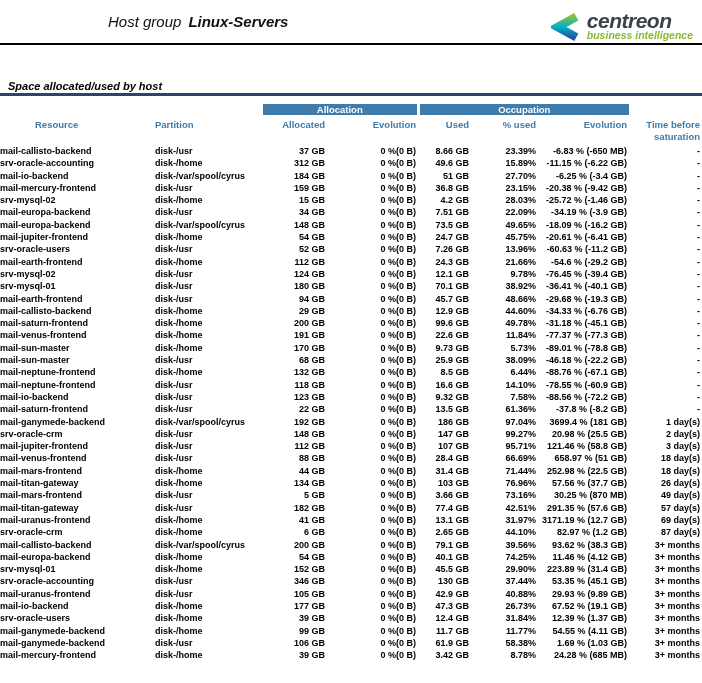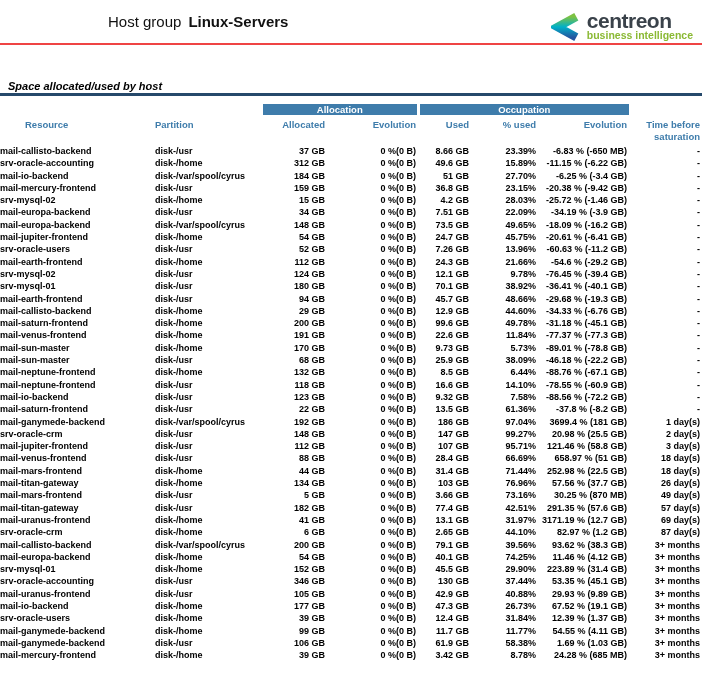--- a/index.html
+++ b/index.html
@@ -6,21 +6,21 @@
     --band-blue:#3e7cab;
     --underline:#26496b;
     --brand-dark:#3a424a;
     --brand-green:#8ab933;
   }
   html,body{margin:0;padding:0;background:#fff;}
   body{width:702px;height:683px;font-family:"Liberation Sans",sans-serif;}
   .page{position:relative;width:702px;height:683px;background:#fff;overflow:hidden;}
 
   
-  .report-header{position:relative;height:43px;border-bottom:2px solid #ef4444;}
+  .report-header{position:relative;height:43px;border-bottom:2px solid #000000;font-style:italic;}
   .report-title{position:absolute;left:108px;top:13px;font-size:15px;color:#111;white-space:nowrap;}
   .report-title .prefix{font-weight:normal;}
   .report-title .name{font-weight:bold;margin-left:7px;}
   .brand{position:absolute;right:9px;top:11px;display:flex;align-items:flex-start;}
   .brand .mark{width:30px;height:30px;margin-right:6px;margin-top:1px;}
   .brand-name{font-size:21px;font-weight:bold;color:var(--brand-dark);line-height:19px;letter-spacing:-0.5px;}
   .brand-sub{font-size:10.5px;font-weight:bold;color:var(--brand-green);line-height:11px;}
 
   
   .section{margin-top:35px;border-bottom:3px solid var(--underline);padding:0 0 1px 8px;
@@ -31,21 +31,21 @@
   td{padding:0;}
   .band-row td{height:11px;}
   .band{background:var(--band-blue);color:#fff;text-align:center;font-weight:bold;
         font-size:9.5px;line-height:11px;}
   .band-occ{border-left:3px solid #fff;}
   .colhead td{color:var(--band-blue);font-weight:bold;font-size:9.5px;line-height:11.5px;
               vertical-align:top;padding-top:4px;white-space:nowrap;}
   .colhead td.wrap{white-space:normal;}
   .left{text-align:left;}
   .right{text-align:right;padding-right:2px;}
-  .pad-res{padding-left:25px;margin-left:12px;}
+  .pad-res{padding-left:35px;margin-left:12px;}
   tbody td{font-size:9px;font-weight:bold;line-height:12.3px;height:12.3px;
            white-space:nowrap;overflow:hidden;color:#000;}
   tbody td:nth-child(1){text-align:left;}
   tbody td:nth-child(2){text-align:left;}
   tbody td:nth-child(n+3){text-align:right;padding-right:2px;}
   tbody tr:first-child td{padding-top:3px;}
 </style>
 </head>
 <body>
 

